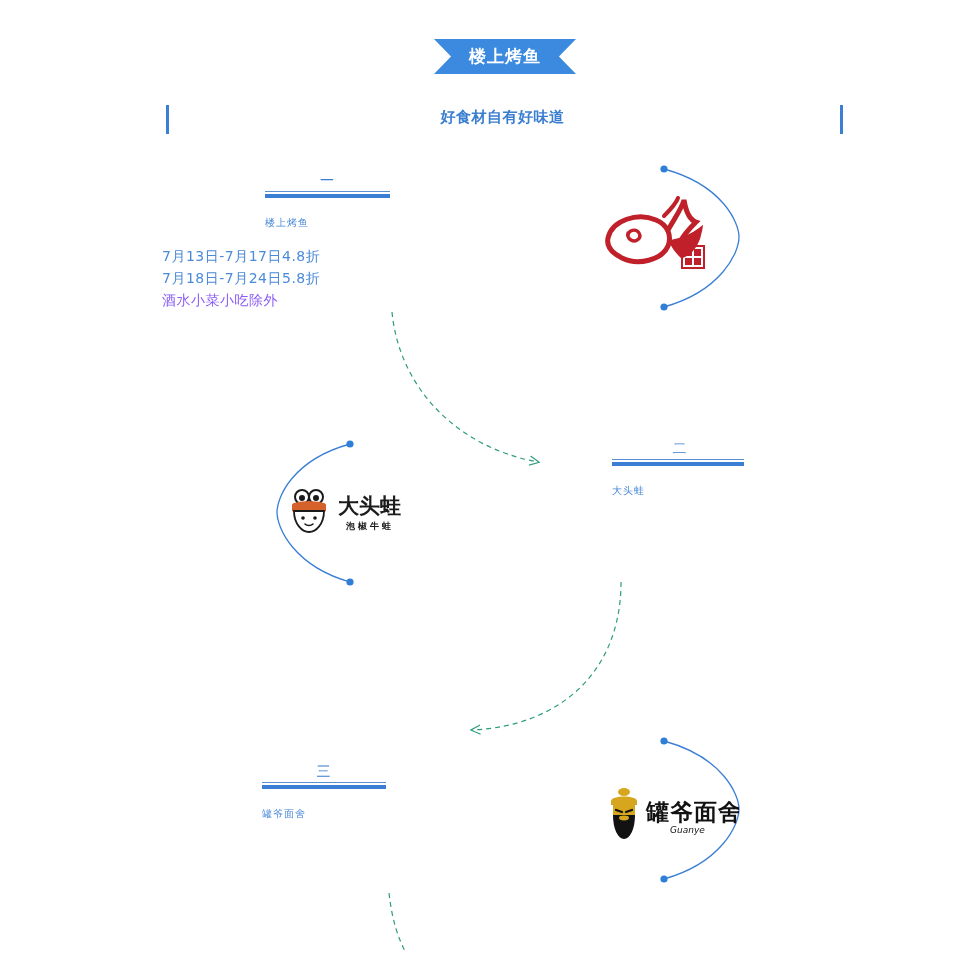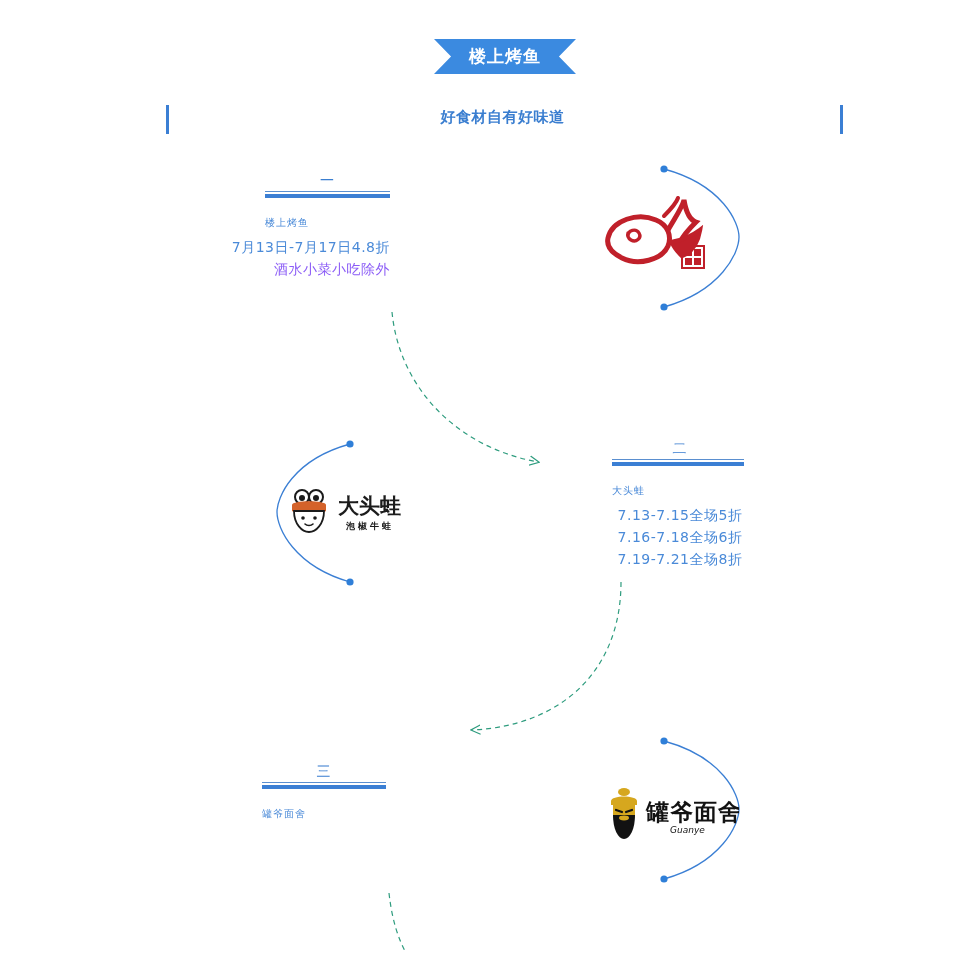--- a/index.html
+++ b/index.html
@@ -121,21 +121,21 @@
 
   
   #section-1 {
     left: 160px;
     top: 172px;
     width: 230px;
   }
   #section-1 .divider { width: 125px; margin-left: 105px; }
   #section-1 .sec-numeral { padding-left: 105px; }
   #section-1 .sec-title { padding-left: 105px; }
-  #section-1 .sec-lines { margin-top: 2px; padding-left: 2px; text-align: right; }
+  #section-1 .sec-lines { margin-top: 11px; padding-left: 2px; }
 
   
   #section-2 {
     left: 612px;
     top: 440px;
     width: 136px;
   }
   #section-2 .divider { width: 132px; }
   #section-2 .sec-lines { margin-top: 2px; width: 136px; }
 
@@ -202,20 +202,21 @@
 
 <div class="section" id="section-1">
   <div class="sec-numeral">一</div>
   <div class="divider">
     <div class="thin"></div>
     <div class="thick"></div>
   </div>
   <div class="sec-title">楼上烤鱼</div>
   <div class="sec-lines left">
     <div class="line">7月13日-7月17日4.8折</div>
+    <div class="line">7月18日-7月24日5.8折</div>
     <div class="line dark">酒水小菜小吃除外</div>
   </div>
 </div>
 
 <div class="arc-wrap" style="left:655px; top:163px;">
   <svg width="90" height="150" viewBox="0 0 90 150" xmlns="http://www.w3.org/2000/svg">
     <path d="M9,6 C68,22 84,60 84,74 C84,90 66,128 9,144" fill="none" stroke="#3b7fd4" stroke-width="1.3"></path>
     <circle cx="9" cy="6" r="3.6" fill="#2f7fd8"></circle>
     <circle cx="9" cy="144" r="3.6" fill="#2f7fd8"></circle>
   </svg>
@@ -240,25 +241,20 @@
   </svg>
 </div>
 
 <div class="section" id="section-2">
   <div class="sec-numeral">二</div>
   <div class="divider">
     <div class="thin"></div>
     <div class="thick"></div>
   </div>
   <div class="sec-title">大头蛙</div>
-  <div class="sec-lines center">
-    <div class="line">7.13-7.15全场5折</div>
-    <div class="line">7.16-7.18全场6折</div>
-    <div class="line">7.19-7.21全场8折</div>
-  </div>
 </div>
 
 <div class="arc-wrap" style="left:272px; top:438px;">
   <svg width="90" height="150" viewBox="0 0 90 150" xmlns="http://www.w3.org/2000/svg">
     <path d="M78,6 C20,22 5,60 5,74 C5,90 22,128 78,144" fill="none" stroke="#3b7fd4" stroke-width="1.3"></path>
     <circle cx="78" cy="6" r="3.6" fill="#2f7fd8"></circle>
     <circle cx="78" cy="144" r="3.6" fill="#2f7fd8"></circle>
   </svg>
 </div>
 

